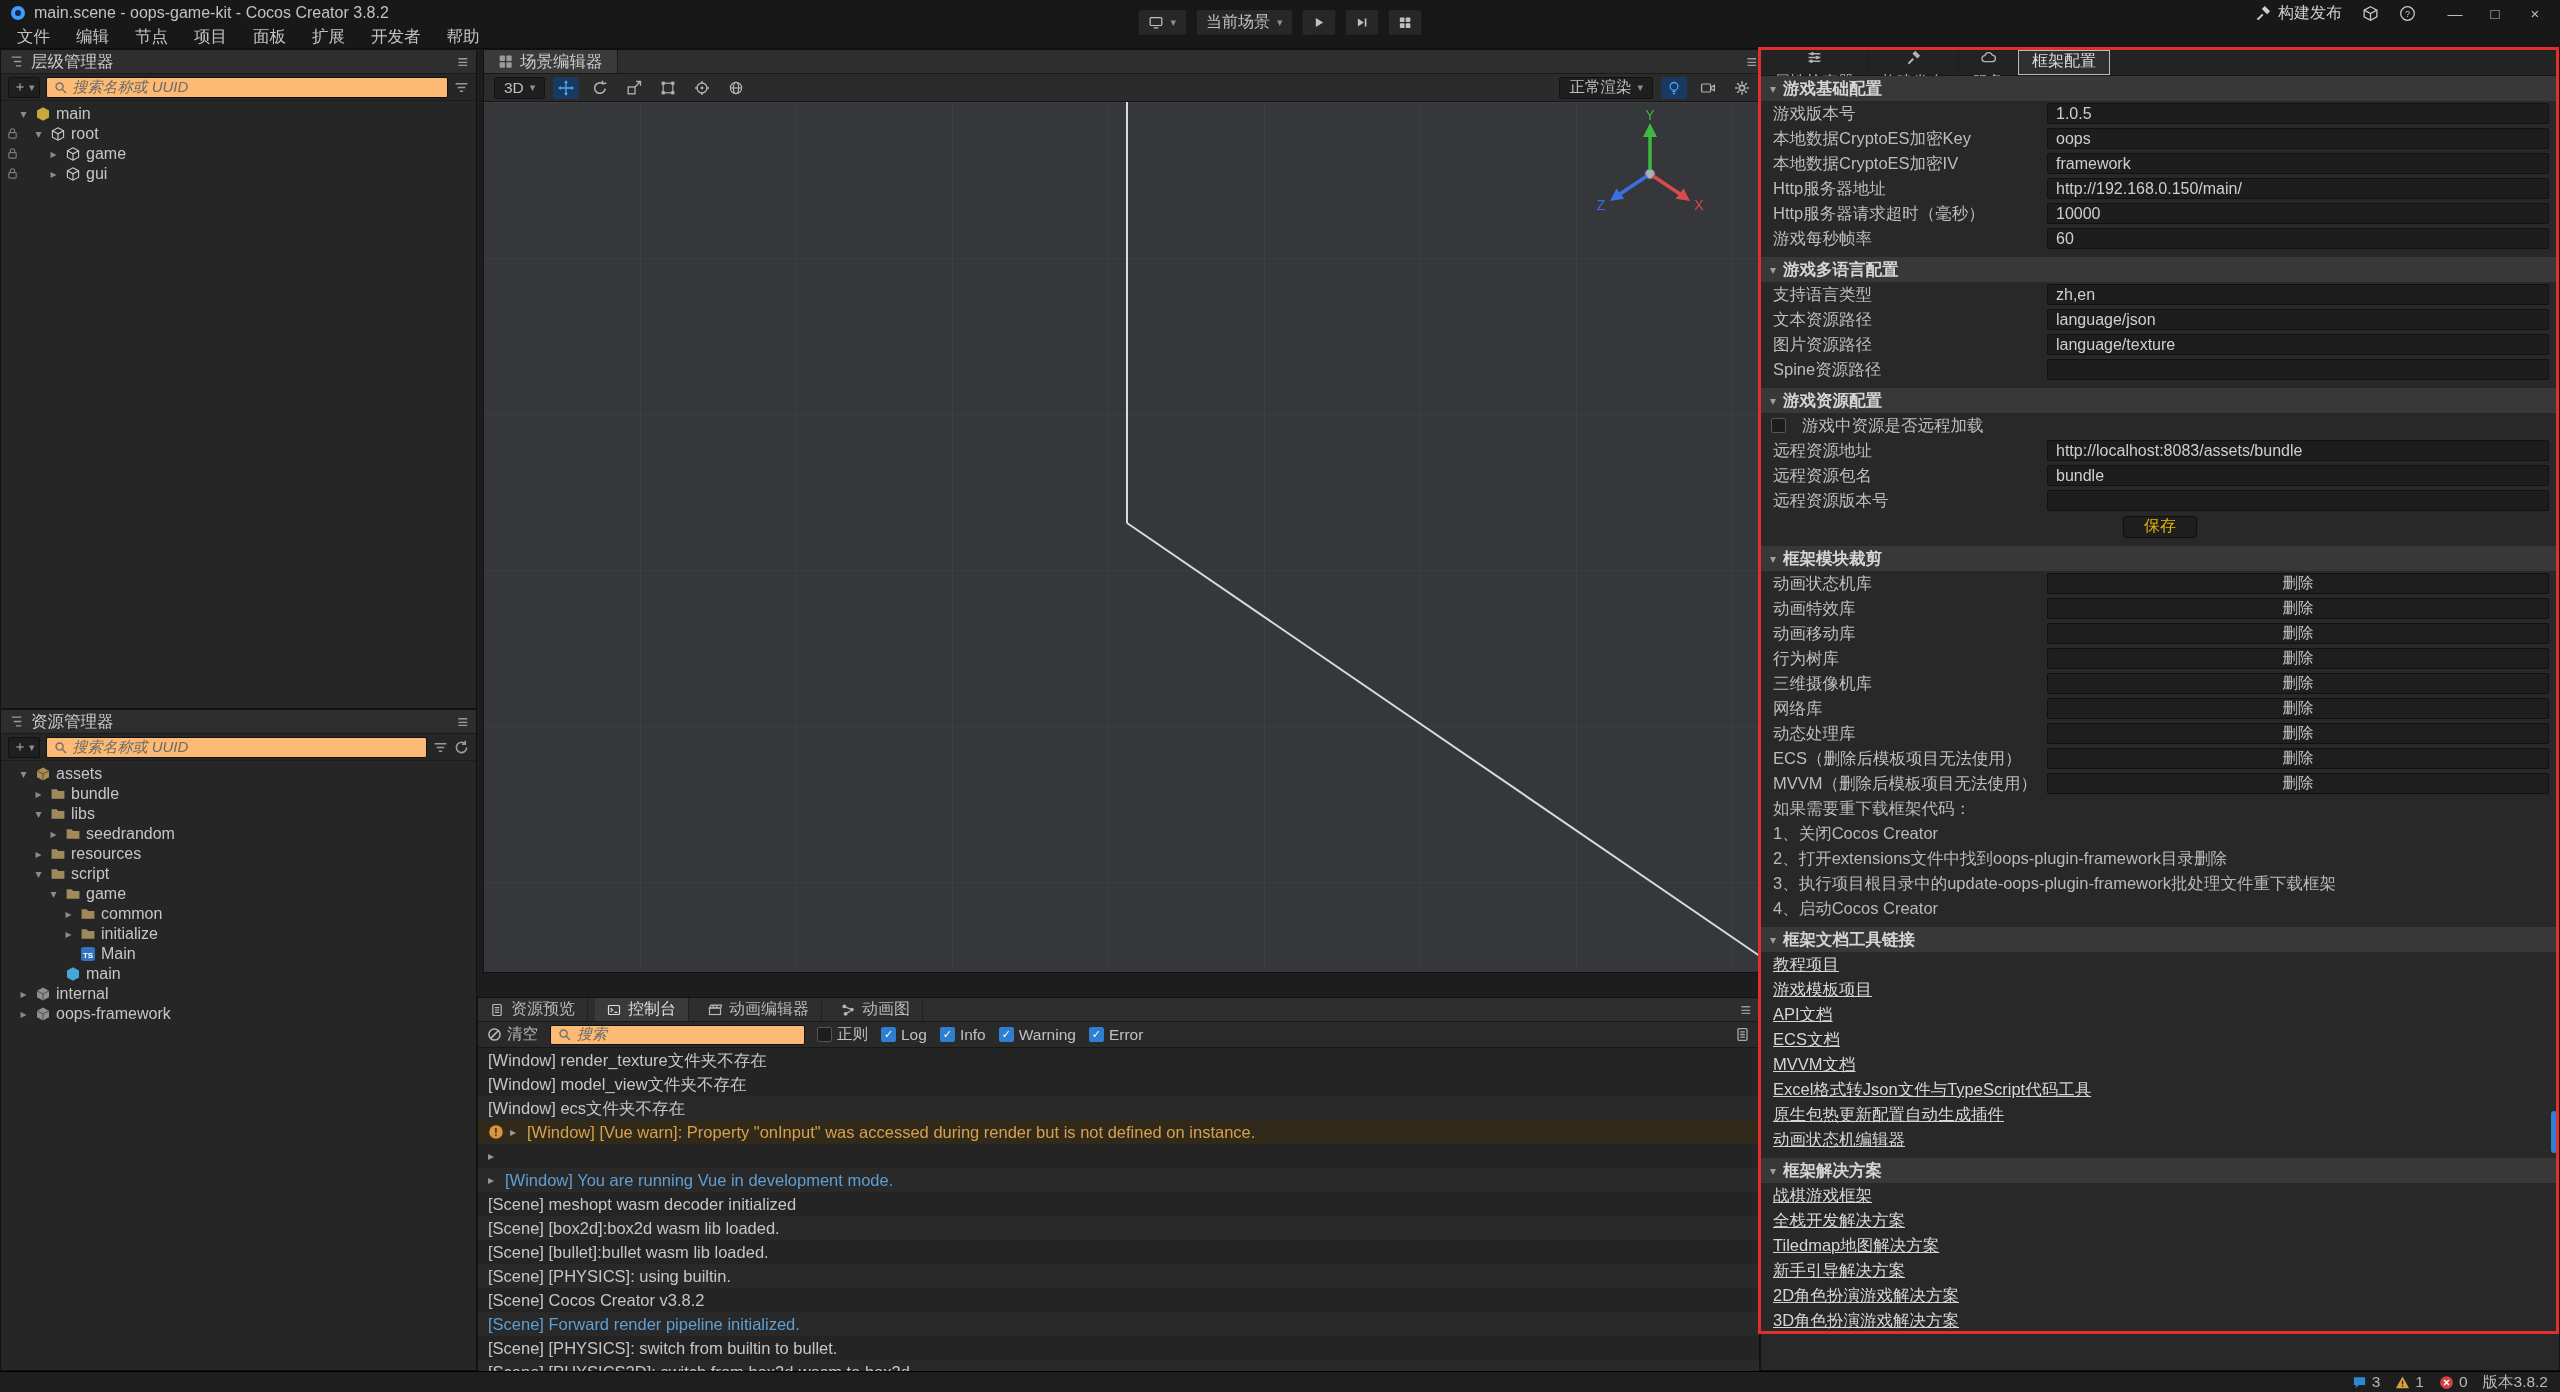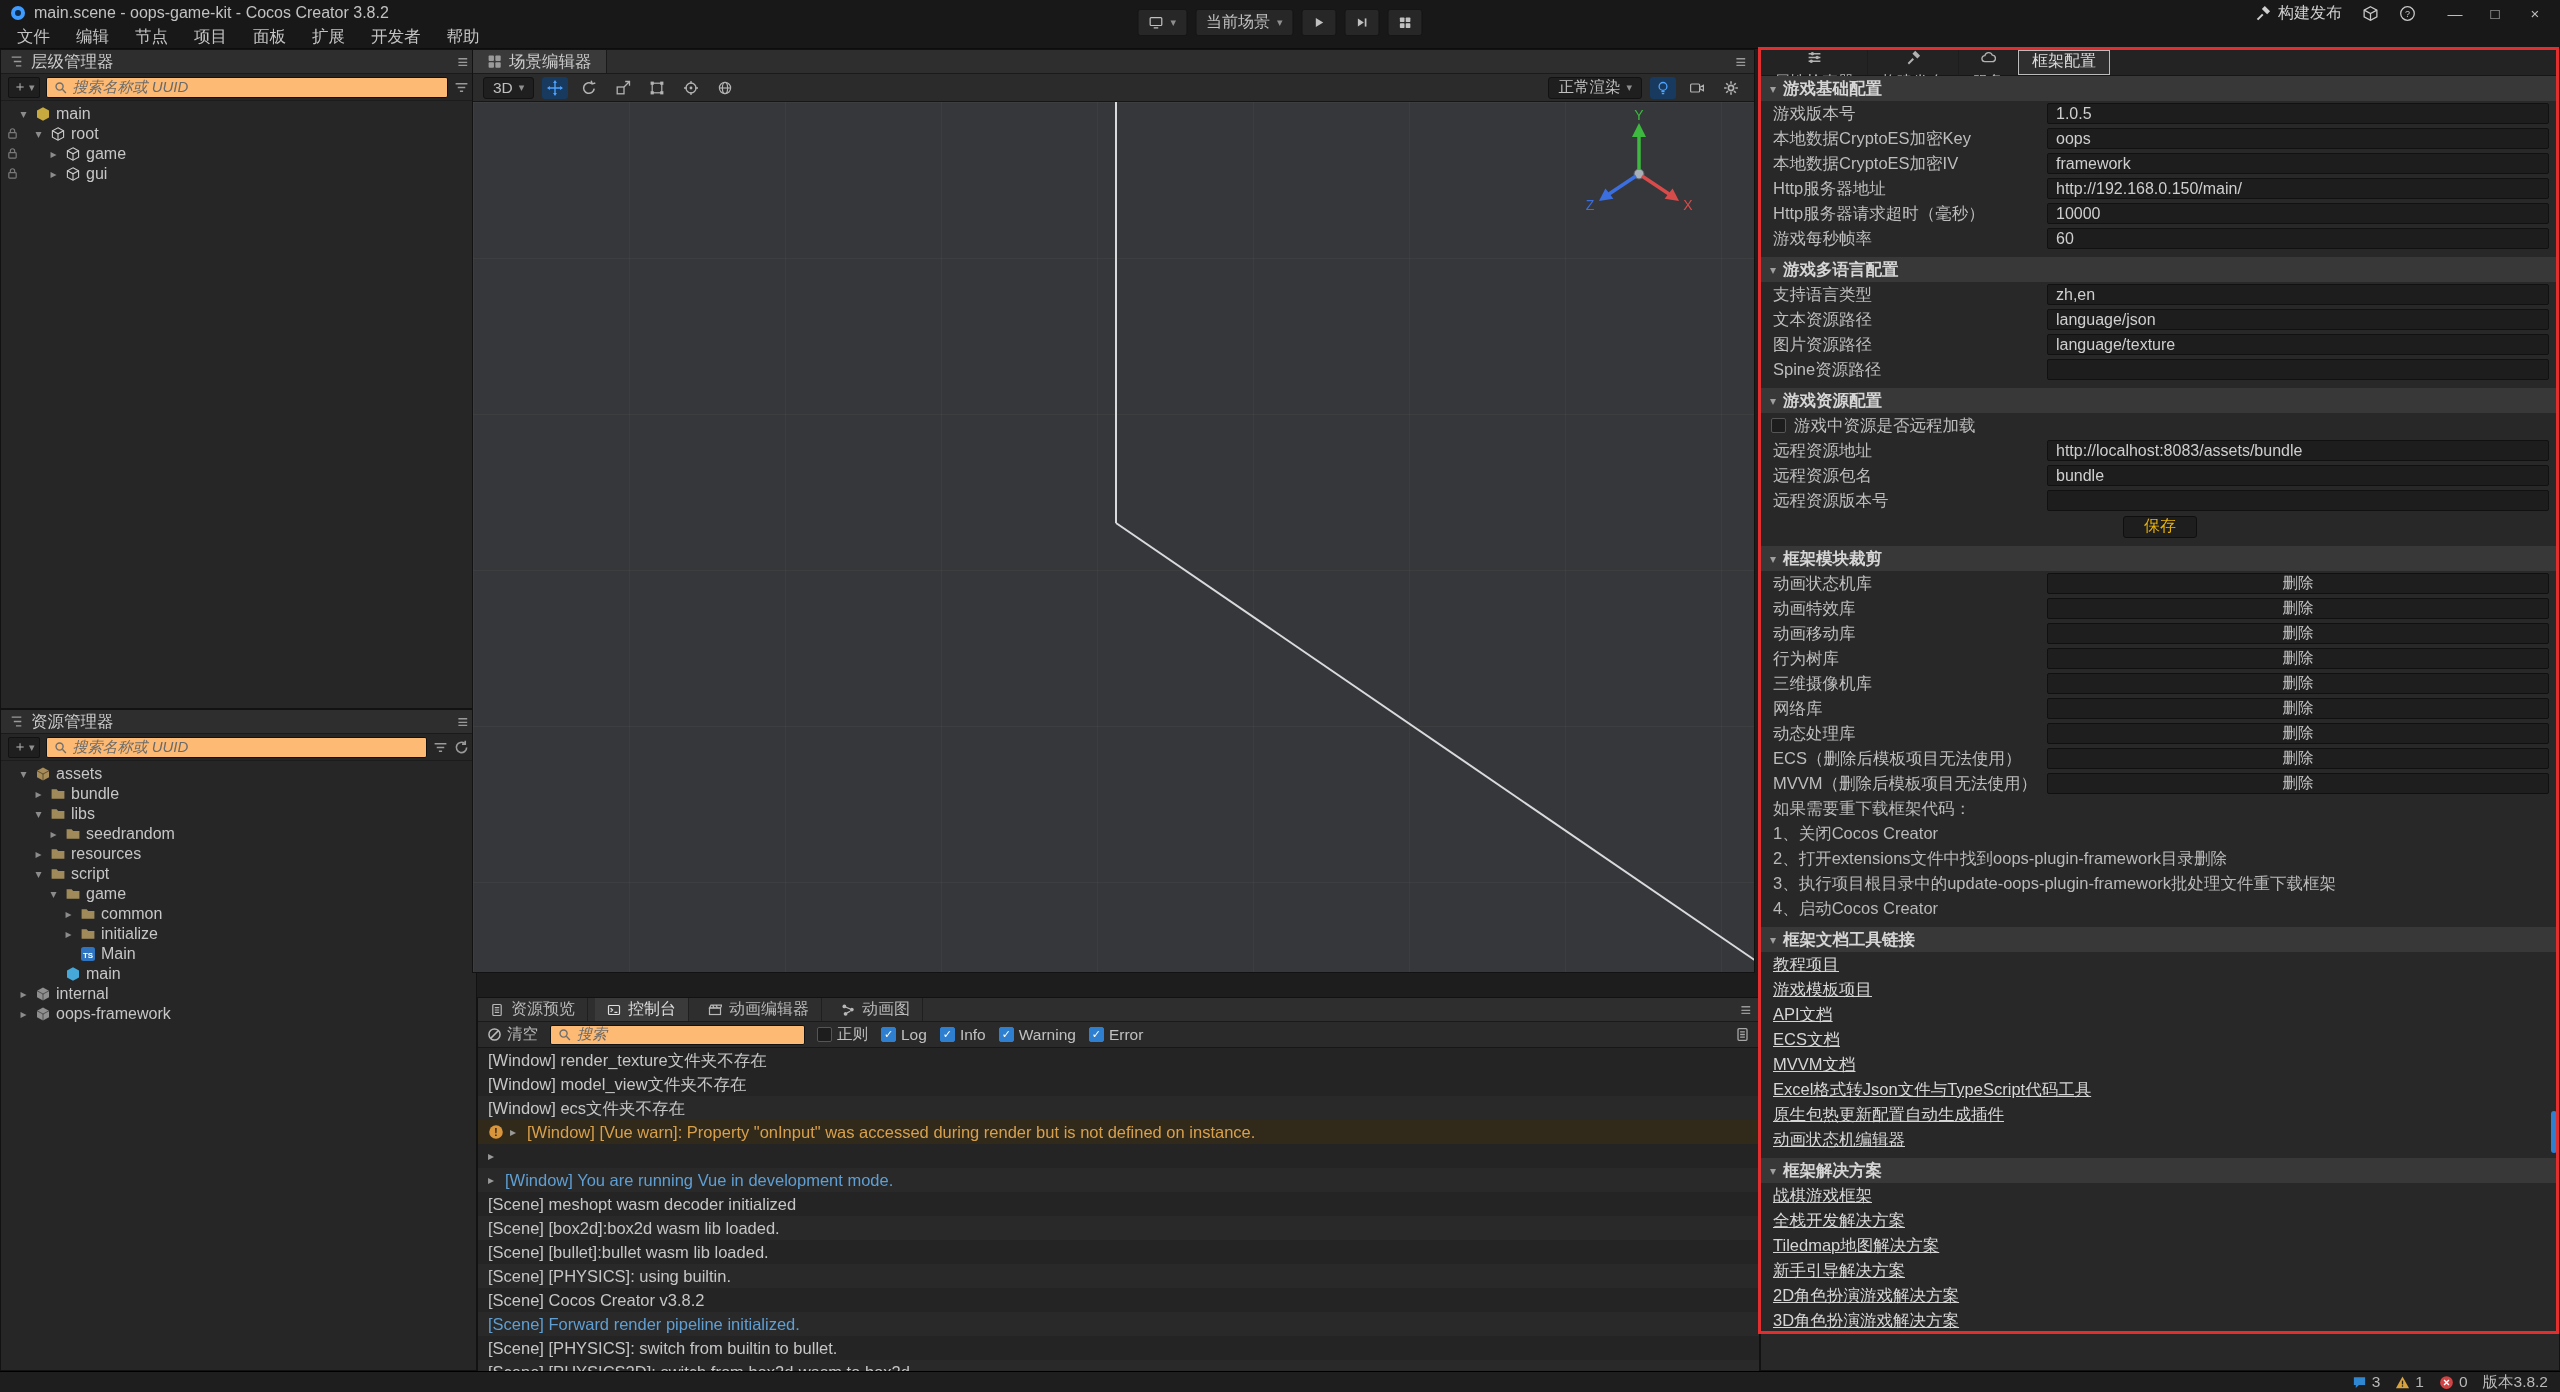--- a/index.html
+++ b/index.html
@@ -41,21 +41,21 @@
 
 .tree{padding-top:3px;}
 .tree-row{position:relative;height:20px;display:flex;align-items:center;gap:5px;font-size:16px;color:#c6c6c6;white-space:nowrap;}
 .tcaret{width:13px;color:#8c8c8c;font-size:12px;text-align:center;flex:none;}
 .ticon{width:16px;height:16px;flex:none;display:inline-flex;}
 .ticon svg{width:16px;height:16px;}
 .lock{position:absolute;left:5px;top:3px;width:13px;height:13px;color:#7a7a7a;display:inline-flex;}
 .lock svg{width:13px;height:13px;}
 
 
-#scene{left:472px;top:49px;width:1283px;height:924px;}
+#scene{left:483px;top:49px;width:1283px;height:924px;}
 #scene .p-head{padding:0 8px 0 0;}
 .scene-tab{height:100%;display:flex;align-items:center;gap:7px;padding:0 14px;background:#3a3a3a;border-right:1px solid #1a1a1a;}
 .scene-toolbar{position:absolute;left:0;top:24px;width:100%;height:28px;background:#2b2b2b;border-bottom:1px solid #161616;display:flex;align-items:center;padding:0 10px;gap:8px;}
 .mode-btn{height:22px;background:#1f1f1f;border:1px solid #121212;border-radius:3px;display:flex;align-items:center;gap:6px;padding:0 9px;color:#c0c0c0;font-size:15.5px;}
 .tool-ic{width:26px;height:22px;display:flex;align-items:center;justify-content:center;color:#b3b3b3;border-radius:3px;}
 .tool-ic.active{color:#4ea3ff;background:#173a5e;}
 .st-right{margin-left:auto;display:flex;align-items:center;gap:8px;}
 .viewport{position:absolute;left:0;top:52px;right:0;bottom:0;background:#35373a;background-image:linear-gradient(rgba(195,200,206,0.045) 1px,transparent 1px),linear-gradient(90deg,rgba(195,200,206,0.045) 1px,transparent 1px);background-size:156px 156px;overflow:hidden;}
 .axis-lines{position:absolute;left:0;top:0;}
 .gizmo{position:absolute;right:55px;top:8px;}
@@ -92,21 +92,21 @@
 .iticon svg{width:15px;height:15px;}
 .insp-body{position:absolute;left:0;top:26px;right:0;bottom:0;overflow:hidden;}
 .insp-section{height:25px;background:#383838;display:flex;align-items:center;gap:7px;padding-left:9px;margin-top:6px;}
 .insp-section.first{margin-top:0;}
 .sec-caret{color:#9f9f9f;font-size:12px;}
 .sec-title{font-size:16.5px;color:#d6d6d6;font-weight:bold;}
 .insp-row{position:relative;height:25px;}
 .insp-label{position:absolute;left:12px;top:0;height:25px;display:flex;align-items:center;font-size:16.5px;color:#bdbdbd;white-space:nowrap;}
 .insp-input{position:absolute;left:286px;right:10px;top:2px;height:21px;background:#1d1d1d;border:1px solid #111;border-radius:2px;color:#cfcfcf;font-size:16px;display:flex;align-items:center;padding:0 8px;white-space:nowrap;overflow:hidden;}
 .insp-del{position:absolute;left:286px;right:10px;top:2px;height:21px;background:#1e1e1e;border:1px solid #101010;border-radius:2px;color:#c3c3c3;font-size:15.5px;display:flex;align-items:center;justify-content:center;}
-.insp-checkrow{height:25px;display:flex;align-items:center;gap:8px;padding-left:10px;font-size:16.5px;color:#bdbdbd;}
+.insp-checkrow{height:25px;display:flex;align-items:center;gap:16px;padding-left:10px;font-size:16.5px;color:#bdbdbd;}
 .insp-btn-row{height:27px;display:flex;align-items:center;justify-content:center;}
 .insp-btn{min-width:74px;height:22px;background:#1e1e1e;border:1px solid #0f0f0f;border-radius:3px;color:#eab308;font-size:16px;display:flex;align-items:center;justify-content:center;padding:0 10px;}
 .insp-text{height:25px;display:flex;align-items:center;padding-left:12px;font-size:16.5px;color:#b9b9b9;white-space:nowrap;}
 .insp-link{height:25px;display:flex;align-items:center;padding-left:12px;}
 .insp-link span{font-size:16.5px;color:#d6d6d6;text-decoration:underline;white-space:nowrap;}
 .insp-scroll{position:absolute;right:2px;top:1061px;width:6px;height:42px;background:#2f7fd0;border-radius:3px;z-index:5;}
 
 
 .statusbar{position:absolute;left:0;top:1371px;width:100%;height:21px;background:#1e1e1e;border-top:1px solid #000;display:flex;align-items:center;justify-content:flex-end;gap:15px;padding:0 12px;font-size:15.5px;color:#b9b9b9;}
 .sb-item{display:flex;align-items:center;gap:5px;}

